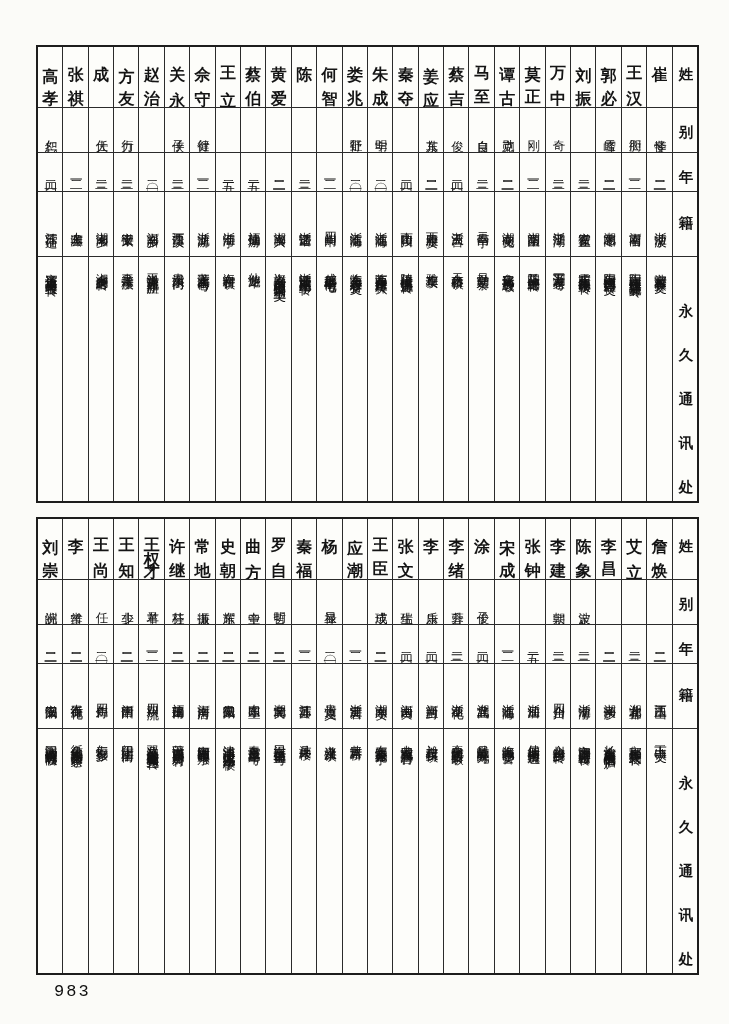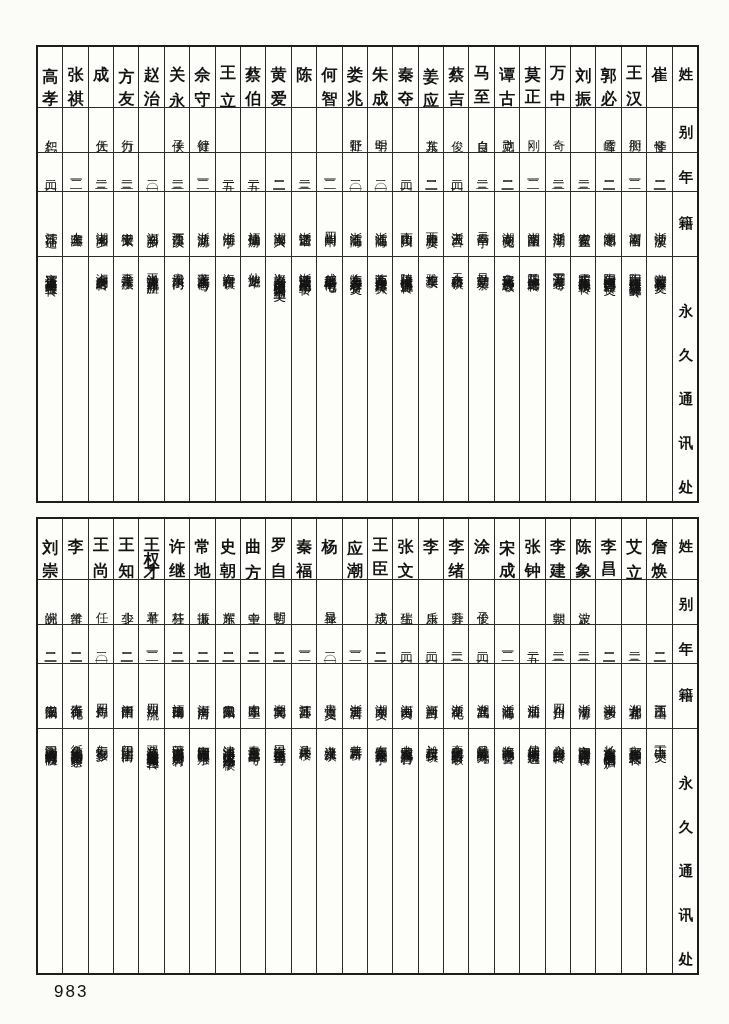--- a/index.html
+++ b/index.html
@@ -52,21 +52,21 @@
   .hdr.r-addr   { text-align: center; text-align-last: justify; padding: 34px 0; line-height: 23px; }
   .mark { font-size: 9px; letter-spacing: 0; }
   .note { font-size: 9px; letter-spacing: 0; }
   .page-number {
     position: absolute;
     left: 54px;
     top: 982px;
     font-size: 17px;
     letter-spacing: 2px;
     color: #101010;
-    font-family: Liberation Sans, sans-serif;
+    font-family: Liberation Mono, monospace;
   }
 </style>
 </head>
 <body>
 
 <div class="dir-table" id="table-0">
     <div class="col">
       <div class="cell hdr r-name">姓名</div>
       <div class="cell hdr r-alias">别号</div>
       <div class="cell hdr r-age">年龄</div>

